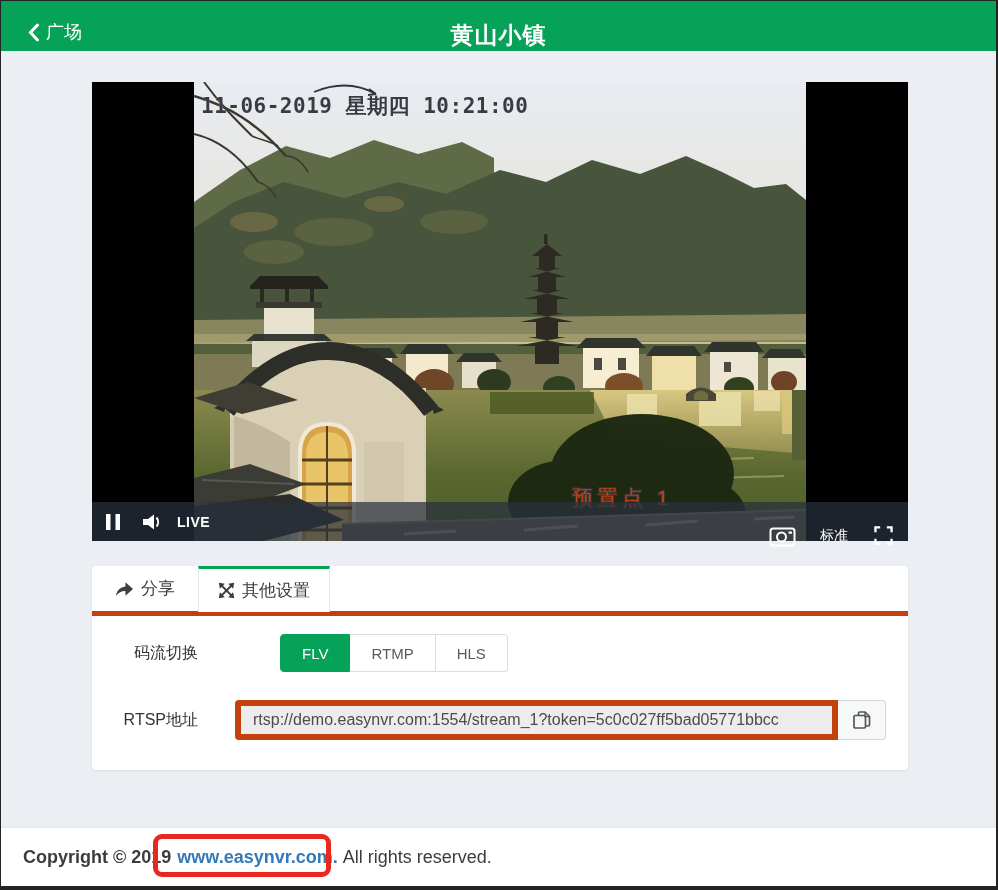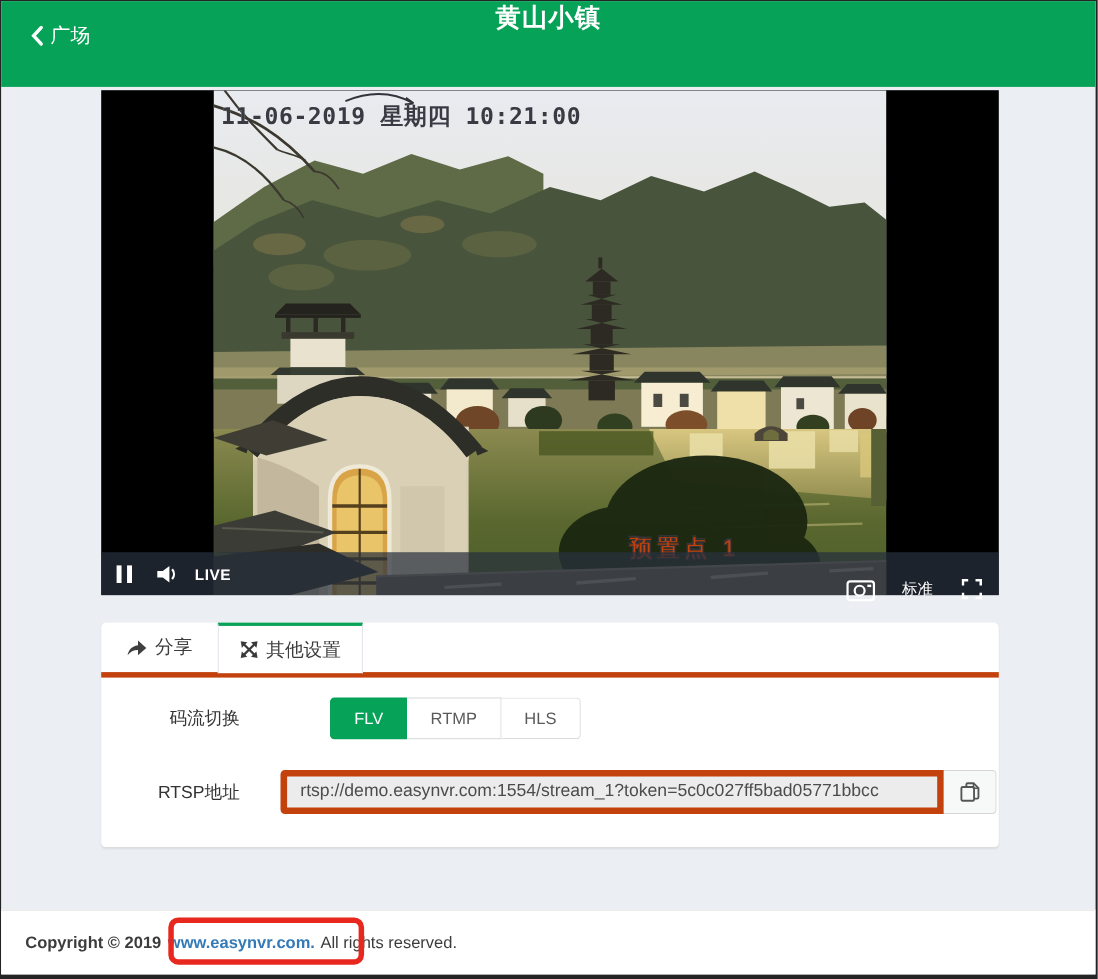--- a/index.html
+++ b/index.html
@@ -7,22 +7,22 @@
   body { font-family:"Liberation Sans","DejaVu Sans",sans-serif; }
 
   .screen{
     position:relative; width:998px; height:890px; background:#ebeff3;
     border:1px solid #242424; border-right-width:2px; border-bottom-width:4px;
     overflow:hidden;
   }
 
   
   .app-header{
-    position:absolute; left:0; top:0; width:100%; height:78px;
-    background:#06a258; display:flex; align-items:flex-start; justify-content:center;
+    position:absolute; left:0; top:0; width:100%; height:50px;
+    background:#06a258; display:flex; align-items:flex-end; justify-content:center;
   }
   .back-btn{
     position:absolute; left:26px; top:0; height:62px; display:flex; align-items:center;
     gap:6px; color:#fff; cursor:pointer;
   }
   .back-btn .lbl{ font-size:18px; }
   .app-title{ color:#fff; font-size:23px; font-weight:bold; letter-spacing:1px; }
 
   
   .player{ position:absolute; left:91px; top:81px; width:816px; height:459px; background:#000; }
@@ -57,21 +57,21 @@
   }
   .tab-row{ display:flex; height:50px; border-bottom:5px solid #c2410c; }
   .tab{
     display:flex; align-items:center; justify-content:center; gap:7px;
     font-size:17px; color:#3d3d3d; cursor:pointer; padding:0 23px; position:relative;
   }
   .tab.active{
     border-top:3px solid #06a258; border-left:1px solid #e2e6ec; border-right:1px solid #e2e6ec;
     background:#fff; margin-bottom:-1px; padding:0 19px;font-family:Liberation Mono, monospace;
   }
-  .row{ display:flex; align-items:center; padding-left:44px; }
+  .row{ display:flex; align-items:center; padding-left:24px; }
   .row-stream{ margin-top:18px; height:38px; }
   .row-rtsp{ margin-top:28px; height:40px; }
   .field-label{ width:82px; text-align:right; margin-right:37px; font-size:16px; color:#333; }
   .btn-group{ display:flex; height:38px; }
   .opt-btn{
     height:38px; padding:0 21px; font-size:15px; background:#fff; color:#5a5a5a;
     border:1px solid #dcdcdc; border-left-width:0; cursor:pointer; display:flex; align-items:center;
   }
   .opt-btn:first-child{ border-left-width:1px; border-radius:4px 0 0 4px;margin-left:45px; }
   .opt-btn:last-child{ border-radius:0 4px 4px 0; }
@@ -83,21 +83,21 @@
   }
   .copy-btn{
     width:48px; height:40px; background:#f7f8f8; border:1px solid #d6d6d6; border-left:none;
     border-radius:0 4px 4px 0; display:flex; align-items:center; justify-content:center; cursor:pointer;
   }
 
   
   .app-footer{
     position:absolute; left:0; top:826px; width:100%; height:59px;
     background:#fff; border-top:1px solid #e7e7e7;
-    display:flex; align-items:center; padding-left:22px; font-size:15px; color:#3c3c3c;
+    display:flex; align-items:center; padding-left:22px; font-size:18px; color:#3c3c3c;
   }
   .fw-b{ font-weight:bold; }
   .footer-link{ color:#337ab7; font-weight:bold; margin:0 5px 0 6px; text-decoration:none; cursor:pointer; }
   .red-annotation{
     position:absolute; left:152px; top:833px; width:178px; height:43px;
     border:5px solid #e8281e; border-radius:9px; pointer-events:none;
   }
 </style>
 </head>
 <body>

